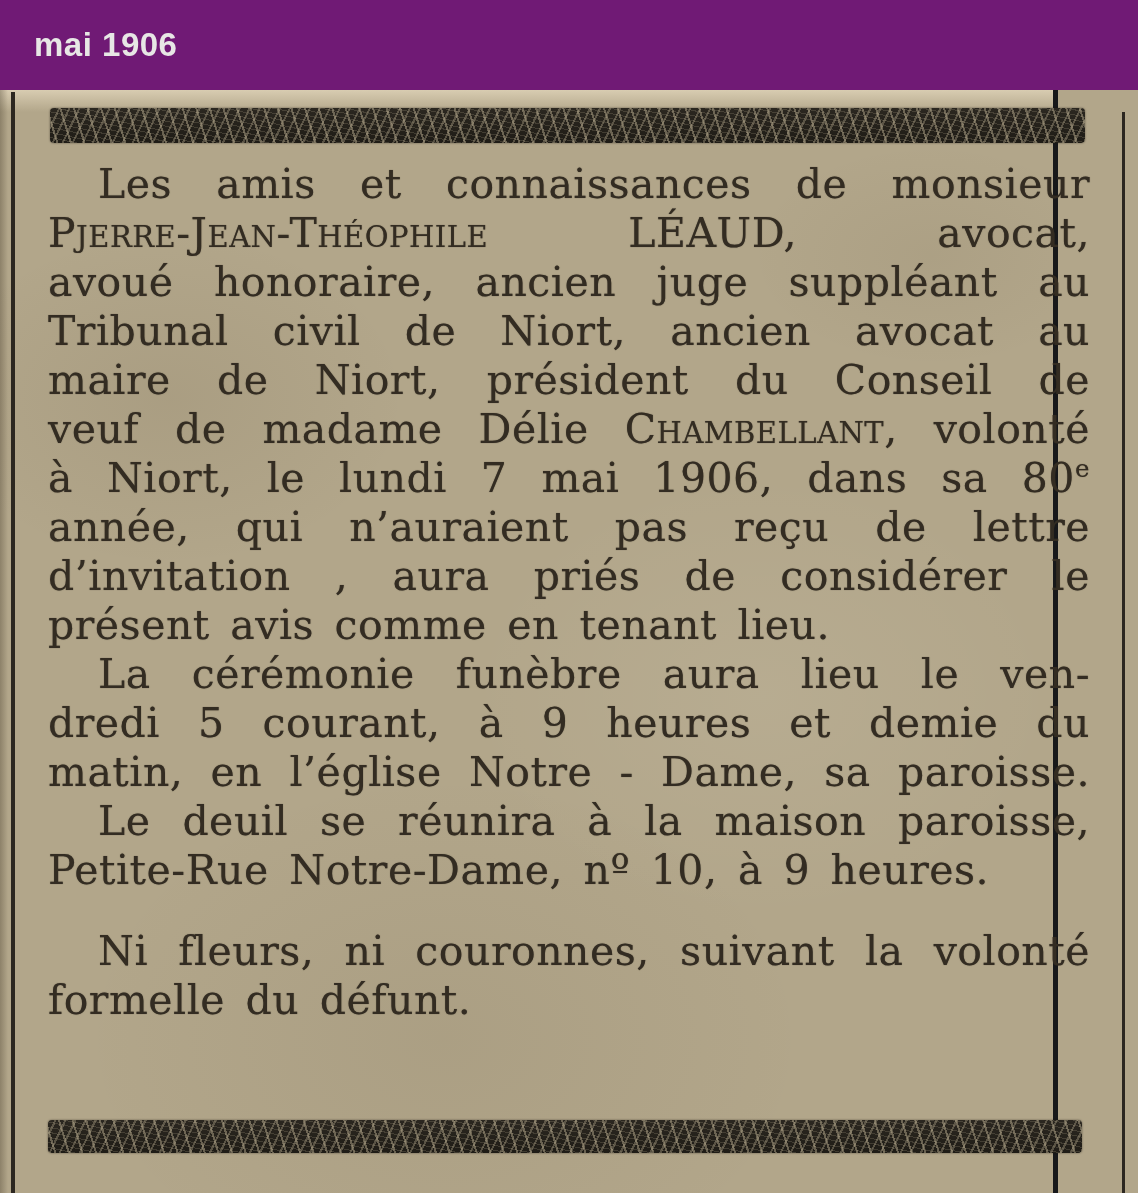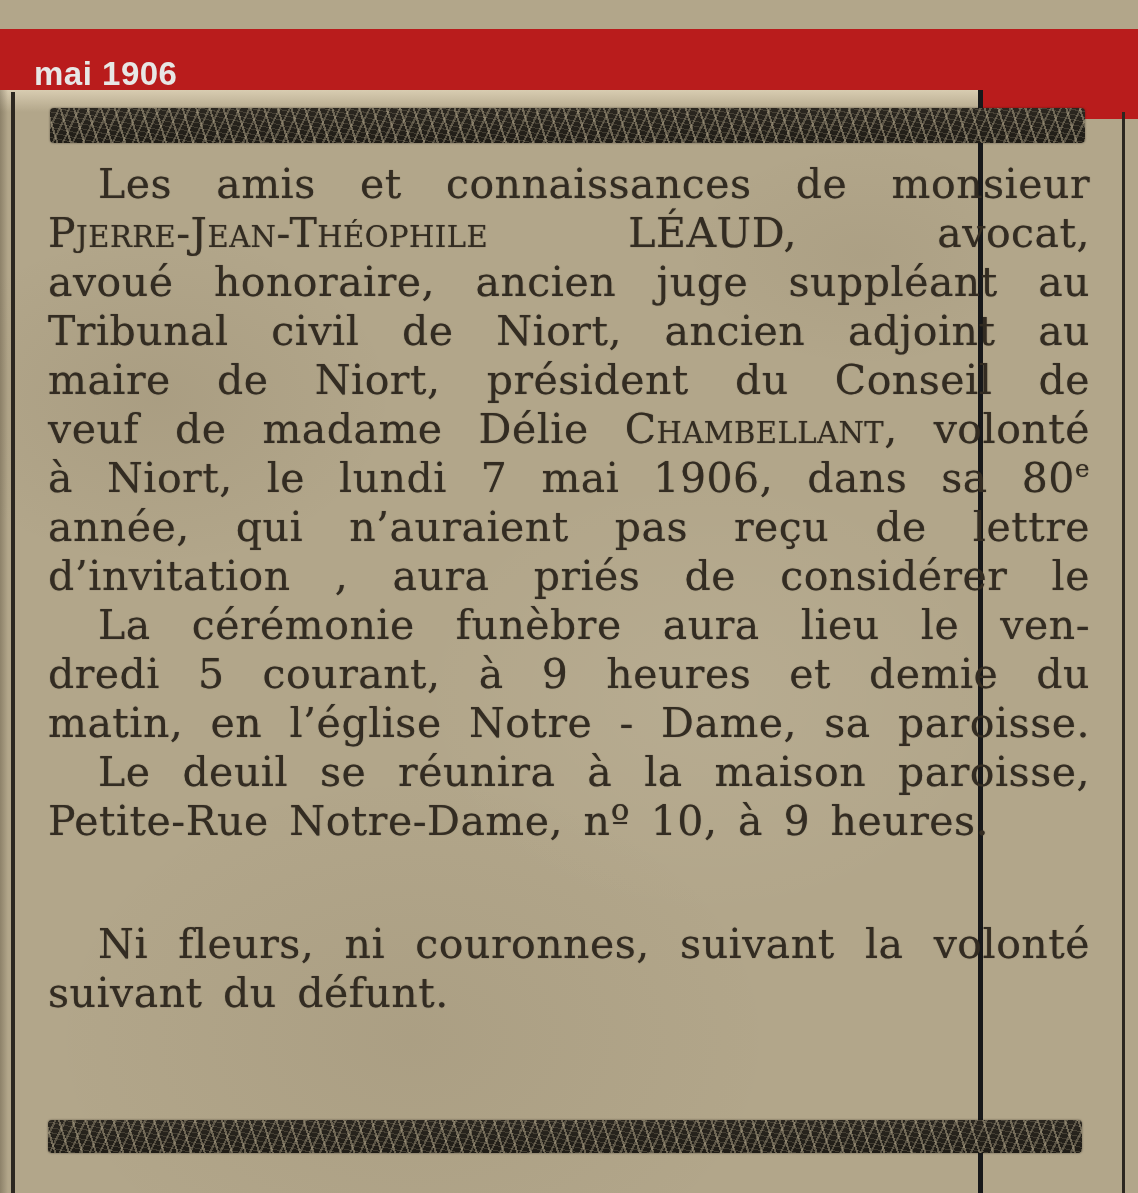--- a/index.html
+++ b/index.html
@@ -4,31 +4,30 @@
 <style>
   html,body{margin:0;padding:0;}
   body{
     width:1138px;height:1193px;position:relative;overflow:hidden;
     font-family:"DejaVu Serif", serif;
     background:#b2a68a;
   }
   
   .app-header{
     position:absolute;left:0;top:0;width:1138px;height:90px;
-    background:#b91c1c;
-    margin-top:29px;
+    background:#701a75;
   }
   .app-header .title{
     position:absolute;left:34px;top:50%;transform:translateY(-50%);
     font-family:"Liberation Sans", sans-serif;
     font-weight:bold;font-size:33px;color:#e7e7e5;letter-spacing:.5px;
   }
   
   .paper{
-    position:absolute;left:0;top:90px;width:983px;height:1103px;
+    position:absolute;left:0;top:90px;width:1058px;height:1103px;
     background:
       radial-gradient(ellipse 340px 240px at 16% 28%, rgba(60,45,25,.07), transparent 70%),
       radial-gradient(ellipse 420px 320px at 72% 55%, rgba(255,250,235,.07), transparent 70%),
       radial-gradient(ellipse 520px 380px at 42% 86%, rgba(60,45,25,.06), transparent 70%),
       radial-gradient(ellipse 260px 160px at 88% 15%, rgba(60,45,25,.05), transparent 70%),
       #b2a68a;
   }
   .scan-top-highlight{
     position:absolute;left:0;top:0;width:100%;height:22px;
     background:linear-gradient(#d8ccb1, rgba(216,204,177,0));
@@ -60,21 +59,21 @@
   .notice{
     position:absolute;left:48px;top:70px;width:1042px;
     color:#332c22;
     font-size:41px;line-height:49px;
     letter-spacing:.5px;word-spacing:7px;
     text-shadow:0 0 1px rgba(51,44,34,.65);
   }
   .line{white-space:normal;}
   .line.justify{text-align:justify;text-align-last:justify;}
   .line.indent{padding-left:50px;}
-  .line.gap{margin-top:74px;}
+  .line.gap{margin-top:32px;}
   .seg-sc{font-variant:small-caps;margin-top:9px;}
   .seg-sup{font-size:60%;vertical-align:super;line-height:0;}
 </style>
 </head>
 <body>
 
 <div class="app-header">
   <div class="title">mai 1906</div>
 </div>
 
@@ -83,27 +82,28 @@
   <div class="left-edge-shadow"></div>
   <div class="right-edge-dark"></div>
   <div class="rule-vert rule-left"></div>
   <div class="rule-vert rule-right"></div>
   <div class="band band-top"></div>
   <div class="band band-bottom"></div>
   <div class="notice">
       <div class="line justify indent"><span>Les amis et connaissances de monsieur</span></div>
       <div class="line justify"><span class="seg-sc">Pjerre-Jean-Théophile</span><span> LÉAUD, avocat,</span></div>
       <div class="line justify"><span>avoué honoraire, ancien juge suppléant au</span></div>
-      <div class="line justify"><span>Tribunal civil de Niort, ancien adjoint au</span></div>
+      <div class="line justify"><span>Tribunal civil de Niort, ancien avocat au</span></div>
       <div class="line justify"><span>maire de Niort, président du Conseil de</span></div>
       <div class="line justify"><span>veuf de madame Délie </span><span class="seg-sc">Chambellant</span><span>, volonté</span></div>
       <div class="line justify"><span>à Niort, le lundi 7 mai 1906, dans sa 80</span><span class="seg-sup">e</span></div>
       <div class="line justify"><span>année, qui n’auraient pas reçu de lettre</span></div>
       <div class="line justify"><span>d’invitation , aura priés de considérer le</span></div>
+      <div class="line"><span>présent avis comme en tenant lieu.</span></div>
       <div class="line justify indent"><span>La cérémonie funèbre aura lieu le ven-</span></div>
       <div class="line justify"><span>dredi 5 courant, à 9 heures et demie du</span></div>
       <div class="line justify"><span>matin, en l’église Notre - Dame, sa paroisse.</span></div>
       <div class="line justify indent"><span>Le deuil se réunira à la maison paroisse,</span></div>
       <div class="line"><span>Petite-Rue Notre-Dame, nº 10, à 9 heures.</span></div>
       <div class="line justify indent gap"><span>Ni fleurs, ni couronnes, suivant la volonté</span></div>
-      <div class="line"><span>suivant du défunt.</span></div>
+      <div class="line"><span>formelle du défunt.</span></div>
     </div>
 </div>
 
 </body></html>

